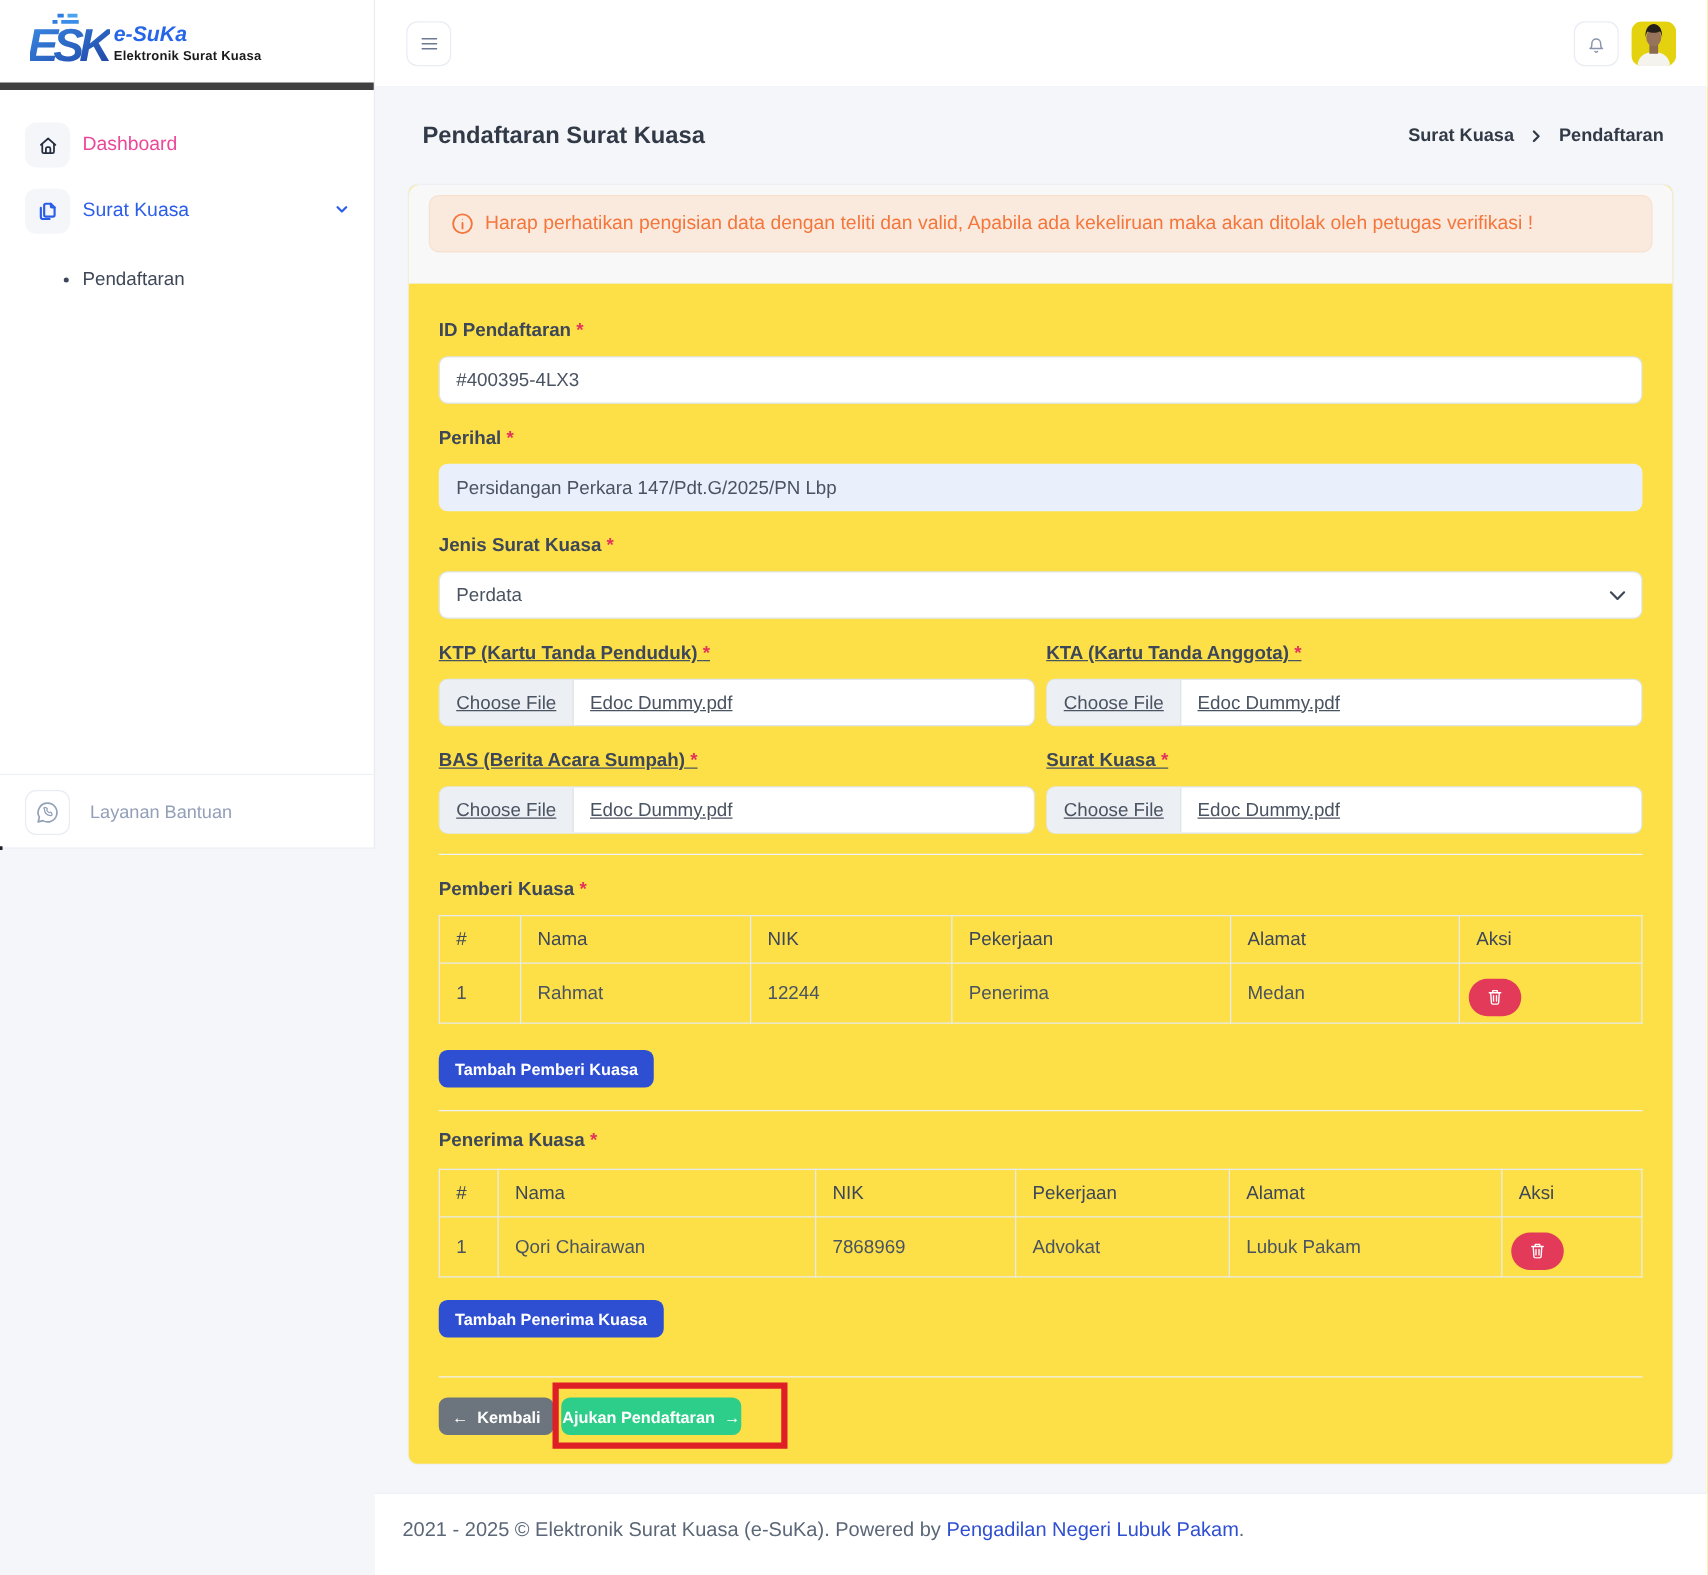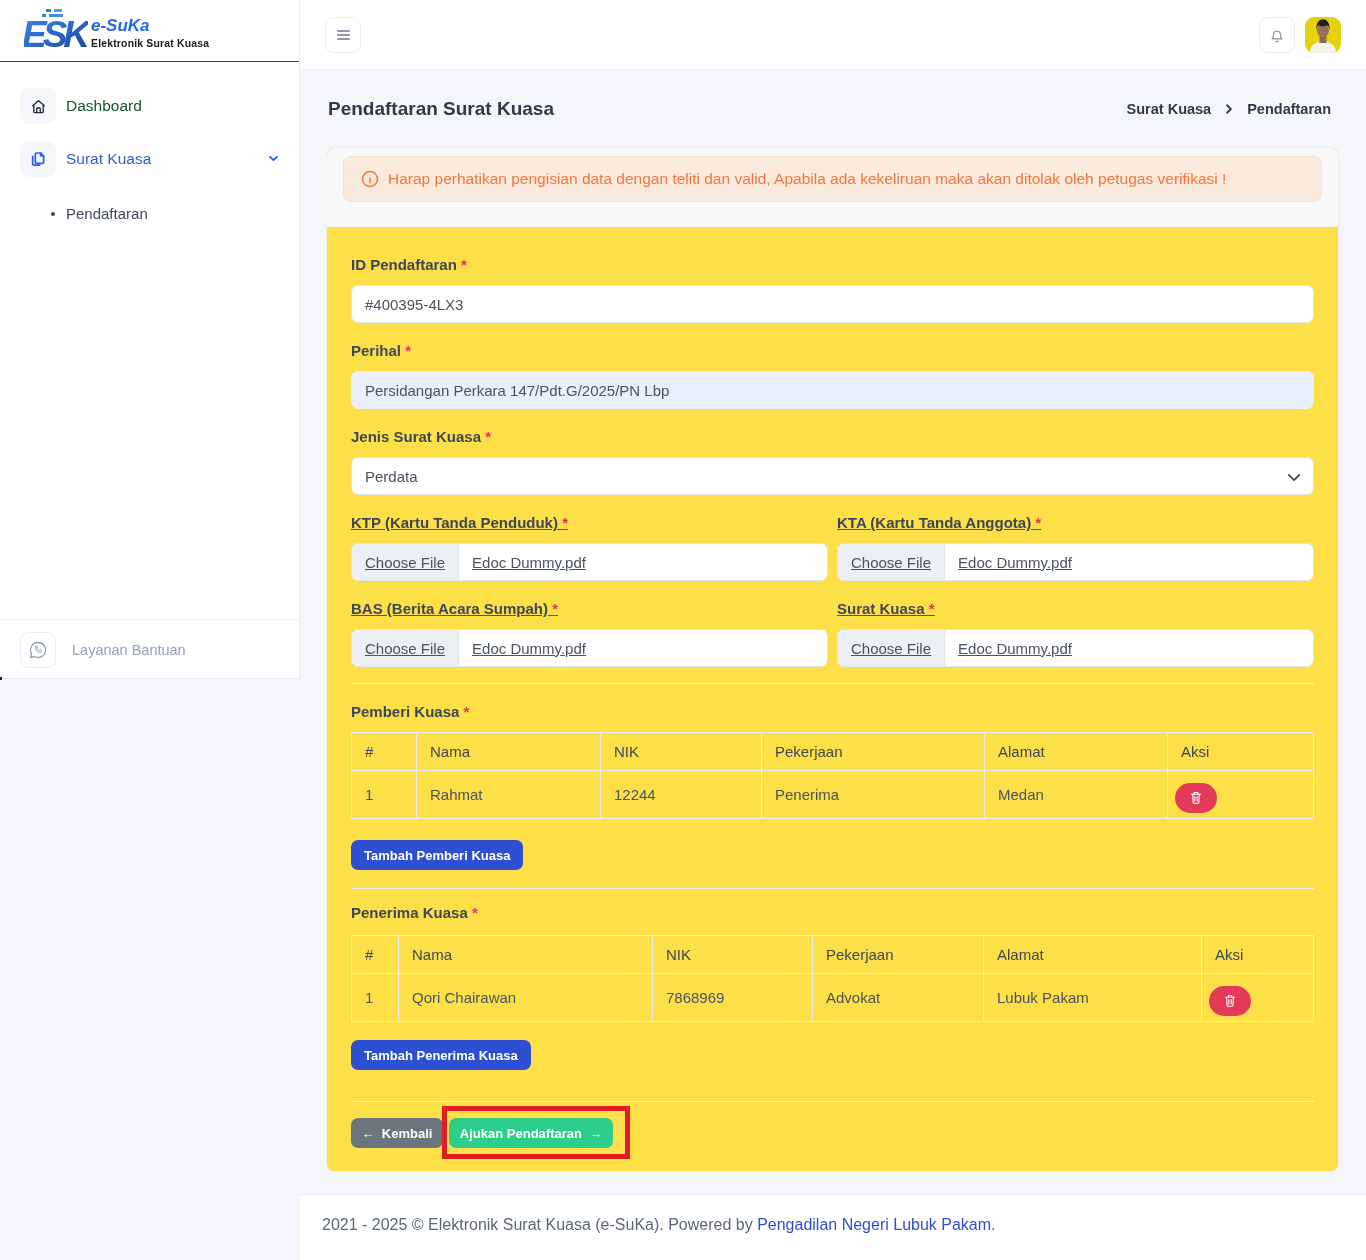--- a/index.html
+++ b/index.html
@@ -11,33 +11,33 @@
   color:#4a5361;
   position:relative;
   overflow:hidden;
 }
 
 .sidebar {
   position:absolute; left:0; top:0; width:300px; height:679px;
   background:#fff; border-right:1px solid #e9edf3; border-bottom:1px solid #e9edf3;
 }
 .brand {
-  height:62px; border-bottom:1px solid #404040;
+  height:72px; border-bottom:6px solid #404040;
   display:flex; align-items:center; padding-left:24px;
 }
 .brand-text { margin-left:3px; margin-top:3px; }
 .brand-esuka { font-size:17px; font-weight:bold; font-style:italic; color:#2566e8; letter-spacing:0; }
 .brand-sub { font-size:10.4px; font-weight:bold; color:#1a1a1a; letter-spacing:0.2px; margin-top:2px;text-align:right; }
 .nav { padding-top:26px; }
 .nav-item { display:flex; align-items:center; padding:0 20px; margin-bottom:17px; }
 .icon-box {
   width:36px; height:36px; border-radius:9px; background:#f4f6f9;
   display:flex; align-items:center; justify-content:center; flex:0 0 36px;
 }
-.nav-label { font-size:15.5px; color:#14532d; margin-left:10px; }
+.nav-label { font-size:15.5px; color:#ec4899; margin-left:10px; }
 .nav-item.active .nav-label { color:#2b5de8; }
 .nav-caret { margin-left:auto; }
 .nav-sub { font-size:15px; color:#3e4758; padding-left:66px; margin-top:28px; position:relative; }
 .nav-sub::before { content:""; position:absolute; left:51px; top:7px; width:4px; height:4px; border-radius:50%; background:#3e4758; }
 .sb-help {
   position:absolute; left:0; right:0; top:619px; height:60px;
   border-top:1px solid #eef1f5; display:flex; align-items:center; padding:0 20px;
 }
 .icon-box.bordered { background:#fff; border:1px solid #e9edf3; }
 .help-label { font-size:14.5px; color:#94a0b8; margin-left:16px; }
@@ -51,21 +51,21 @@
   border:1px solid #e9edf3; border-radius:9px;
   display:flex; align-items:center; justify-content:center; background:#fff;
 }
 .bellbtn {
   position:absolute; right:71px; top:17px; width:36px; height:36px;
   border:1px solid #e9edf3; border-radius:9px;
   display:flex; align-items:center; justify-content:center; background:#fff;
 }
 .avatar { position:absolute; right:25px; top:17px; width:36px; height:36px; border-radius:9px; overflow:hidden; }
 
-.main { position:absolute; left:301px; top:70px; right:0; }
+.main { position:absolute; left:311px; top:70px; right:0; }
 .page-head { display:flex; align-items:center; justify-content:space-between; padding:28px 35px 0 27px; }
 .page-title { font-size:19px; font-weight:bold; color:#313a46; }
 .breadcrumb { font-size:14.5px; font-weight:bold; color:#313a46; display:flex; align-items:center; }
 .bc-sep { margin:0 12px; display:flex; }
 
 .card {
   position:absolute; left:326px; top:147px; width:1013px; height:1025px;
   background:#fde047; border:1px solid #edeff3; border-radius:8px;
 }
 .card-header { background:#f8f8f9; border-bottom:1px solid #eff2f6; border-radius:8px 8px 0 0; height:79px; padding:8px 16px; }
@@ -351,21 +351,21 @@
             </td>
       </tr>
     </tbody>
       </table>
     <div style="margin-top:18px"><span class="btn btn-blue">Tambah Penerima Kuasa</span></div>
 
     <hr class="div" style="margin-top:31px; margin-bottom:0">
 
     <div class="actions">
       <span class="btn btn-gray" style="width:92px">←&nbsp; Kembali</span>
-      <span class="btn btn-green" style="width:164px; margin-left:6px">Ajukan Pendaftaran&nbsp; →</span>
+      <span class="btn btn-green" style="width:144px; margin-left:6px">Ajukan Pendaftaran&nbsp; →</span>
     </div>
     <div class="redbox"></div>
   </div>
 </div>
 
 <div class="footer">
   <span>2021 - 2025 © Elektronik Surat Kuasa (e-SuKa). Powered by&nbsp;<a href="#">Pengadilan Negeri Lubuk Pakam</a>.</span>
 </div>
 
 </body></html>

